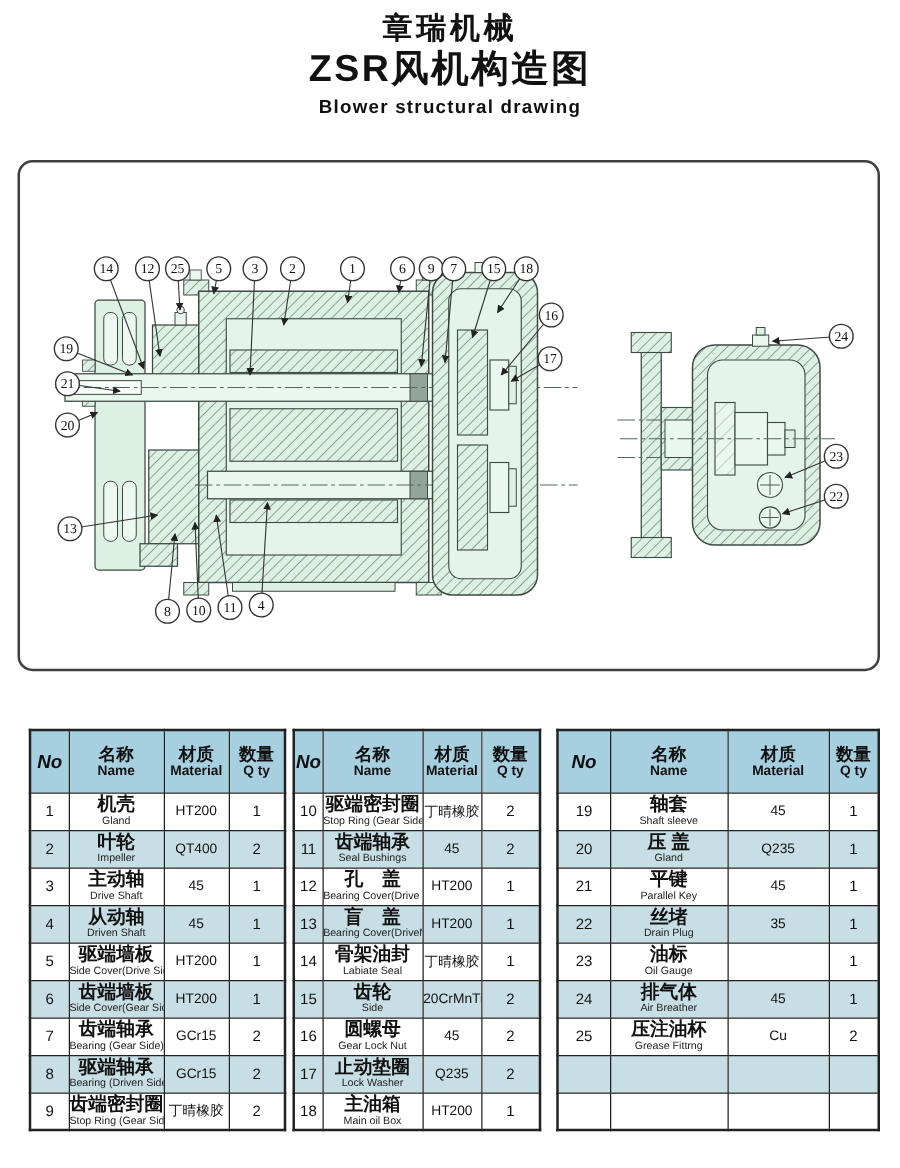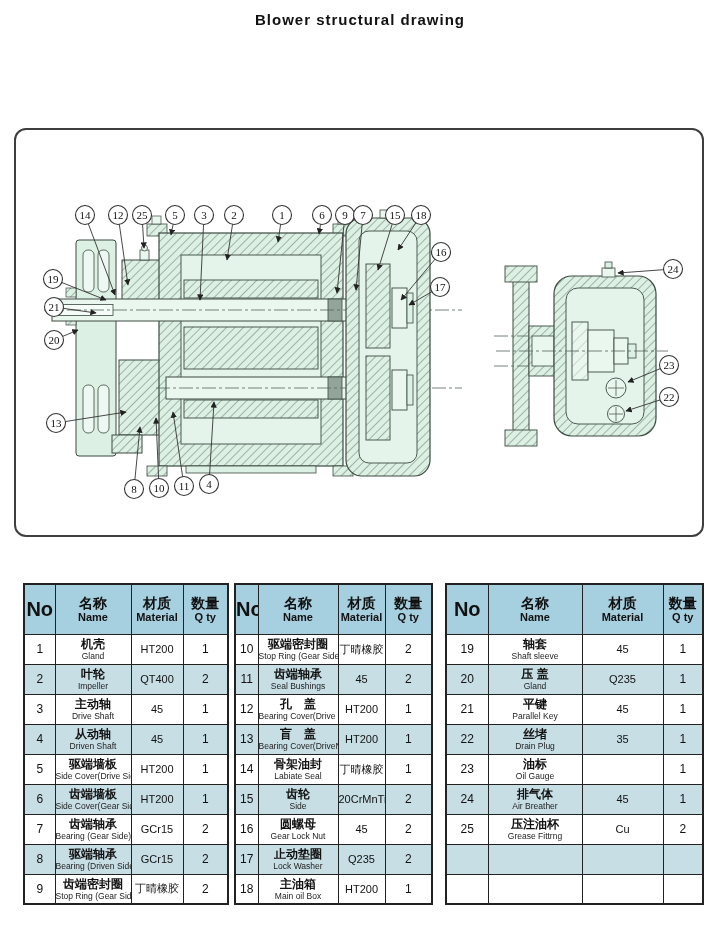--- a/index.html
+++ b/index.html
@@ -23,31 +23,33 @@
   
   .tables{position:absolute;left:23px;top:583px;display:flex;align-items:flex-start;}
   table{border-collapse:collapse;table-layout:fixed;border:2px solid #222;background:#fff;}
   #t0{width:204px;} #t1{width:197px;margin-left:5px;} #t2{width:257px;margin-left:12px;}
   th,td{border:1px solid #222;padding:0;text-align:center;vertical-align:middle;overflow:hidden;}
   thead tr{height:50px;background:#a6cfdf;}
   tbody tr{height:30px;background:#ffffff;}
   tbody tr.alt{background:#c7dee5;}
   .hcn{font-size:14px;line-height:16px;}
   .hen{font-size:11px;line-height:13px;}
-  .hno{font-size:20px;}
-  .ncn{font-size:12px;font-weight:bold;line-height:14px;white-space:nowrap;}
+  .hno{font-size:15px;font-style:italic;}
+  .ncn{font-size:15px;font-weight:bold;line-height:14px;white-space:nowrap;}
   .nen{font-size:8.5px;line-height:10px;color:#222;white-space:nowrap;}
   .cno{font-size:12px;}
   .cmat{font-size:11px;white-space:nowrap;}
   .cqty{font-size:12px;}
 </style>
 </head>
 <body>
 
 <div class="titleblock">
+  <div class="company">章瑞机械</div>
+  <div class="dtitle">ZSR风机构造图</div>
   <div class="dsub">Blower structural drawing</div>
 </div>
 
 <div class="panel">
   <svg width="686" height="405" viewBox="0 0 686 405">
     <defs>
       <marker id="arr" viewBox="0 0 10 10" refX="9" refY="5" markerWidth="7" markerHeight="7" orient="auto-start-reverse">
         <path d="M0 0 L10 5 L0 10 z" fill="#222"></path>
       </marker>
       <pattern id="h1" width="6" height="6" patternUnits="userSpaceOnUse" patternTransform="rotate(45)">

